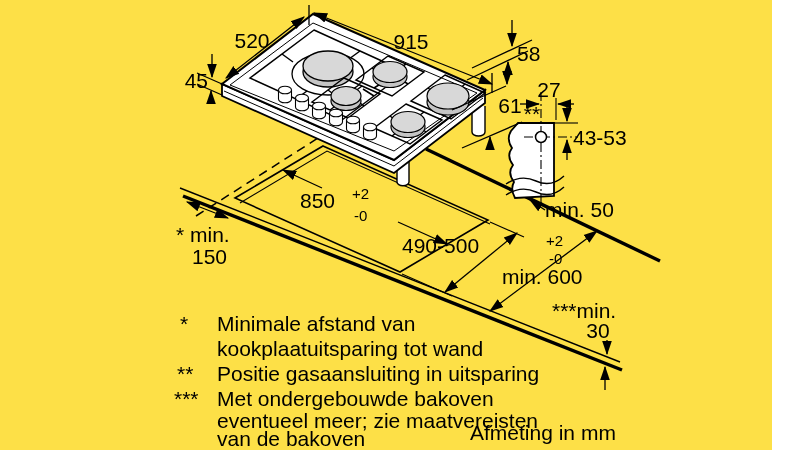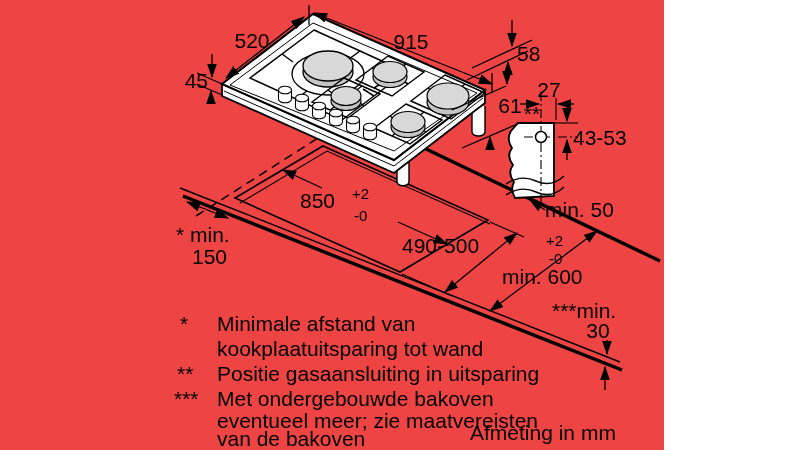--- a/index.html
+++ b/index.html
@@ -1,16 +1,16 @@
 <!DOCTYPE html>
 <html><head>
 <meta charset="utf-8">
 <style>
   html,body{margin:0;padding:0;background:#fff;}
-  .stage{position:relative;width:664px;height:450px;background:#ef4444;overflow:hidden;
+  .stage{position:relative;width:772px;height:450px;background:#fde047;overflow:hidden;
          font-family:"Liberation Sans", sans-serif;}
   svg text{font-family:"Liberation Sans", sans-serif;fill:#000;}
   .dim{font-size:21px;}
   .dim-small{font-size:15px;}
   .legend-t{font-size:21px;}
 </style>
 </head>
 <body>
 
 <div class="stage">

